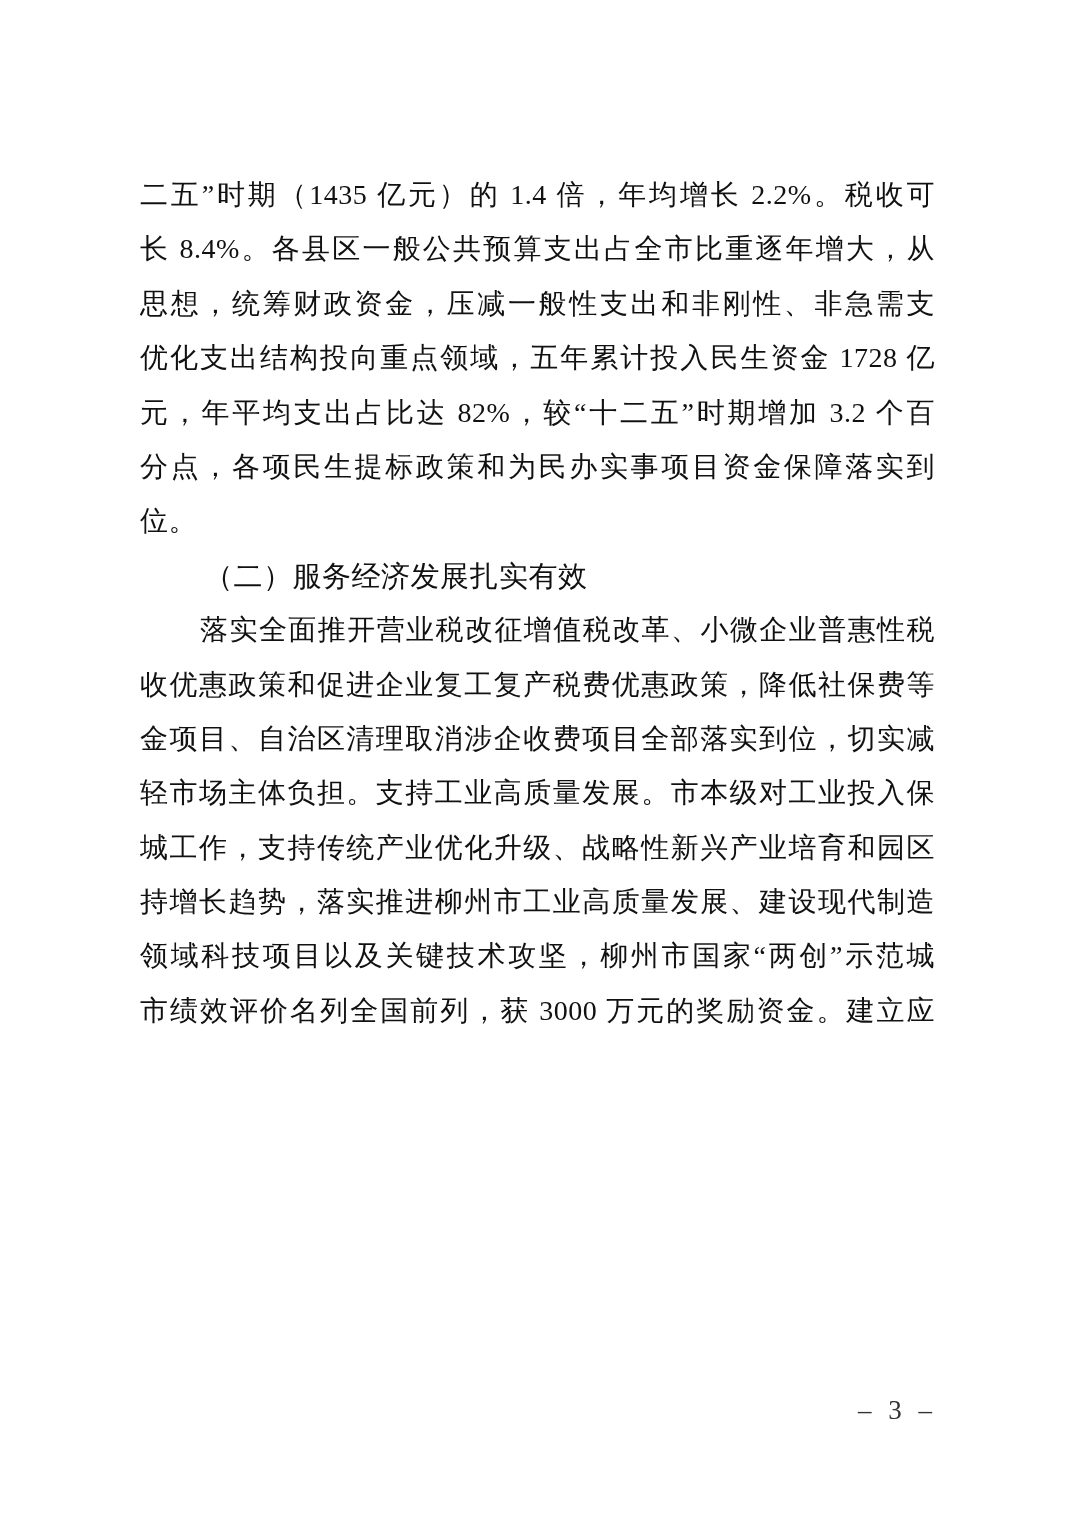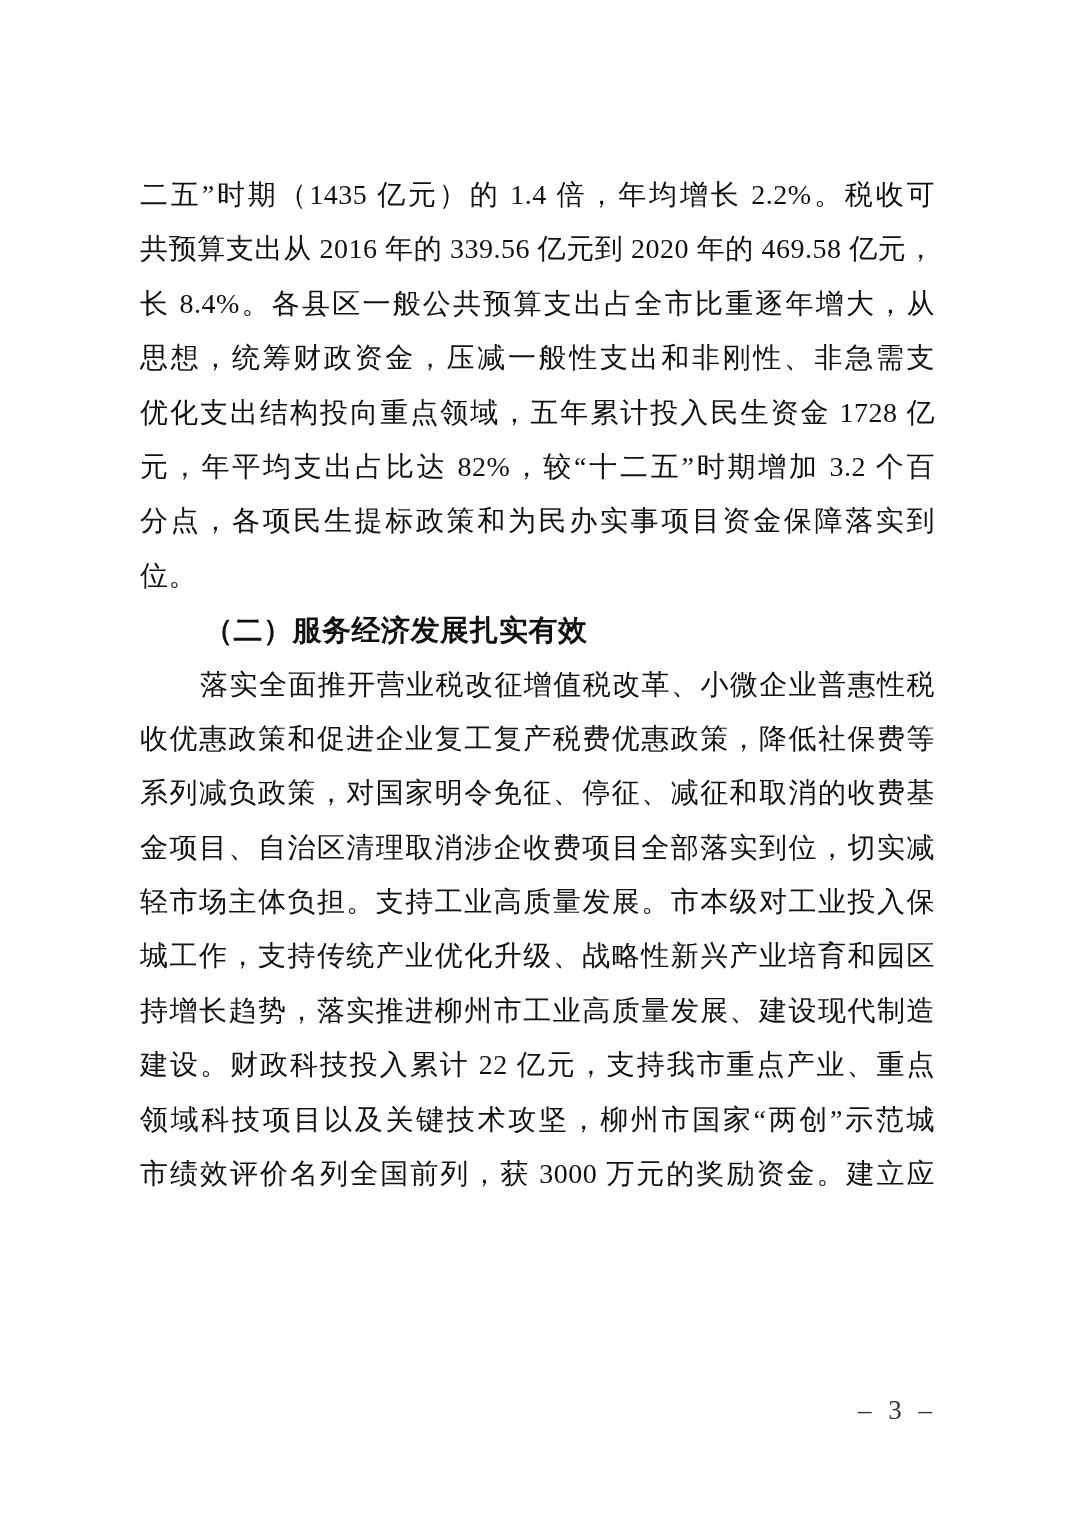--- a/index.html
+++ b/index.html
@@ -33,21 +33,21 @@
     white-space: normal;
   }
   .line.no-stretch {
     text-align: left;
     text-align-last: left;
   }
   .line.indent {
     text-indent: 60px;
   }
   .line.heading {
-    font-weight: 700;
+    font-weight: 400;
     font-size: 29px;
     text-align: left;
     text-align-last: left;
     text-indent: 64px;
   }
   .page-number {
     position: absolute;
     top: 1394px;
     right: 137px;
     font-size: 27px;
@@ -56,33 +56,30 @@
     color: #333333;
     font-family: "Liberation Serif", "DejaVu Serif", serif;
   }
 </style>
 </head>
 <body>
 
 <div class="page">
   <div class="content" id="content">
       <div class="line">二五”时期（1435 亿元）的 1.4 倍，年均增长 2.2%。税收可</div>
-      <div class="line">共预算支出从 2016 年的 339.56 亿元到 2020 年的 469.58 亿元，</div>
       <div class="line">长 8.4%。各县区一般公共预算支出占全市比重逐年增大，从</div>
       <div class="line">思想，统筹财政资金，压减一般性支出和非刚性、非急需支出，</div>
       <div class="line">优化支出结构投向重点领域，五年累计投入民生资金 1728 亿</div>
       <div class="line">元，年平均支出占比达 82%，较“十二五”时期增加 3.2 个百</div>
       <div class="line">分点，各项民生提标政策和为民办实事项目资金保障落实到</div>
       <div class="line no-stretch">位。</div>
       <div class="line heading">（二）服务经济发展扎实有效</div>
       <div class="line indent">落实全面推开营业税改征增值税改革、小微企业普惠性税</div>
       <div class="line">收优惠政策和促进企业复工复产税费优惠政策，降低社保费等</div>
-      <div class="line">系列减负政策，对国家明令免征、停征、减征和取消的收费基</div>
       <div class="line">金项目、自治区清理取消涉企收费项目全部落实到位，切实减</div>
       <div class="line">轻市场主体负担。支持工业高质量发展。市本级对工业投入保</div>
       <div class="line">城工作，支持传统产业优化升级、战略性新兴产业培育和园区</div>
       <div class="line">持增长趋势，落实推进柳州市工业高质量发展、建设现代制造</div>
-      <div class="line">建设。财政科技投入累计 22 亿元，支持我市重点产业、重点</div>
       <div class="line">领域科技项目以及关键技术攻坚，柳州市国家“两创”示范城</div>
       <div class="line">市绩效评价名列全国前列，获 3000 万元的奖励资金。建立应</div>
     </div>
   <div class="page-number">– 3 –</div>
 </div>
 
 </body></html>

